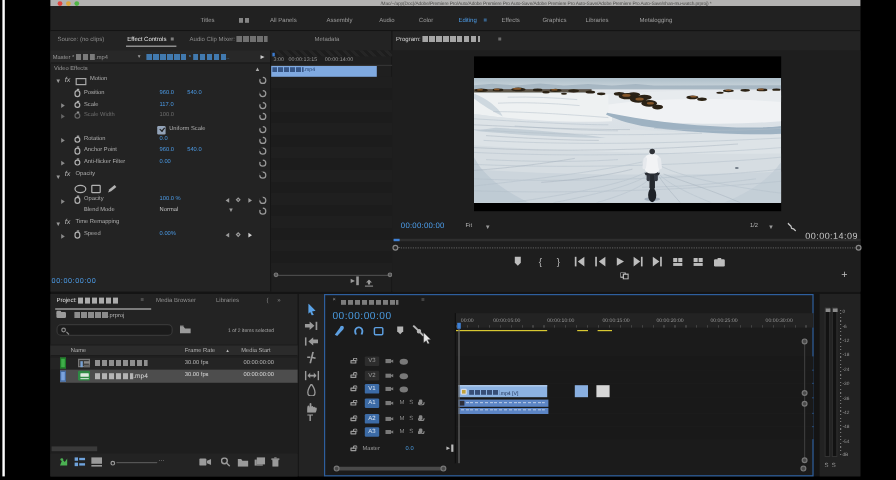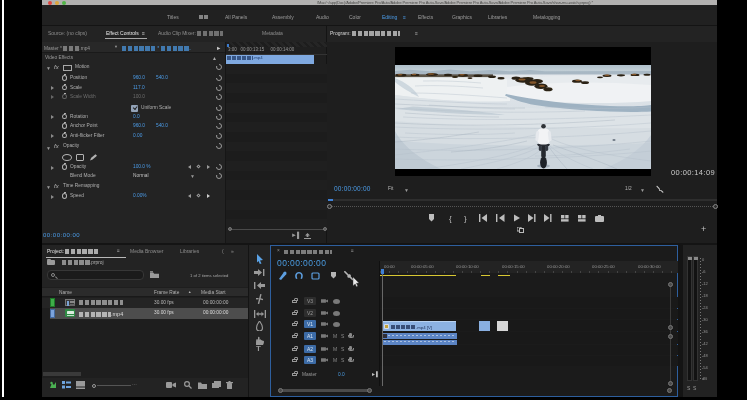--- a/index.html
+++ b/index.html
@@ -350,21 +350,21 @@
     </div>
 
     <div class="a blue" style="left:7px;top:159px;font-size:6.5px;letter-spacing:.2px">00:00:00:00</div>
     <div class="a" style="left:61px;top:160px;color:#b8b8b8;font-size:4.8px">Fit</div>
     <div class="a" style="left:77px;top:161px;color:#999;font-size:5px">▼</div>
     <div class="a" style="left:298px;top:160px;color:#b8b8b8;font-size:4.8px">1/2</div>
     <div class="a" style="left:313px;top:161px;color:#999;font-size:5px">▼</div>
     <div class="a" style="left:329px;top:159px;width:8px;height:8px"><svg width="8" height="8" viewBox="0 0 8 8">
             <path d="M1.2 .8 L3.8 3.4 C3.4 4.6 4.4 5.6 5.6 5.2 L7.2 6.8 C7.8 7.4 7 8.2 6.4 7.6 L4.8 6 C3.6 6.4 2.6 5.4 3 4.2 L.4 1.6 C.2 1.2 .8 .4 1.2 .8 Z" fill="#c9c9c9"></path>
           </svg></div>
-    <div class="a" style="left:344px;top:142px;color:#cacaca;font-size:7.5px;letter-spacing:.4px">00:00:14:09</div>
+    <div class="a" style="left:344px;top:166px;color:#cacaca;font-size:7.5px;letter-spacing:.4px">00:00:14:09</div>
 
     <div class="a" style="left:1px;top:173px;width:389px;height:2px;background:#2e2e2e"></div>
     <div class="a" style="left:1px;top:173px;width:5px;height:2px;background:#3f81d6"></div>
 
     <div class="a" style="left:4px;top:180px;width:384px;border-top:1px dotted #555"></div>
     <div class="a" style="left:0px;top:177.5px;width:5px;height:5px;border-radius:50%;background:#2a2a2a;border:1px solid #888"></div>
     <div class="a" style="left:386px;top:177.5px;width:5px;height:5px;border-radius:50%;background:#2a2a2a;border:1px solid #888"></div>
 
     <div class="a tico" style="left:100px;top:187px">
       <svg width="180" height="11" viewBox="0 0 180 11">

